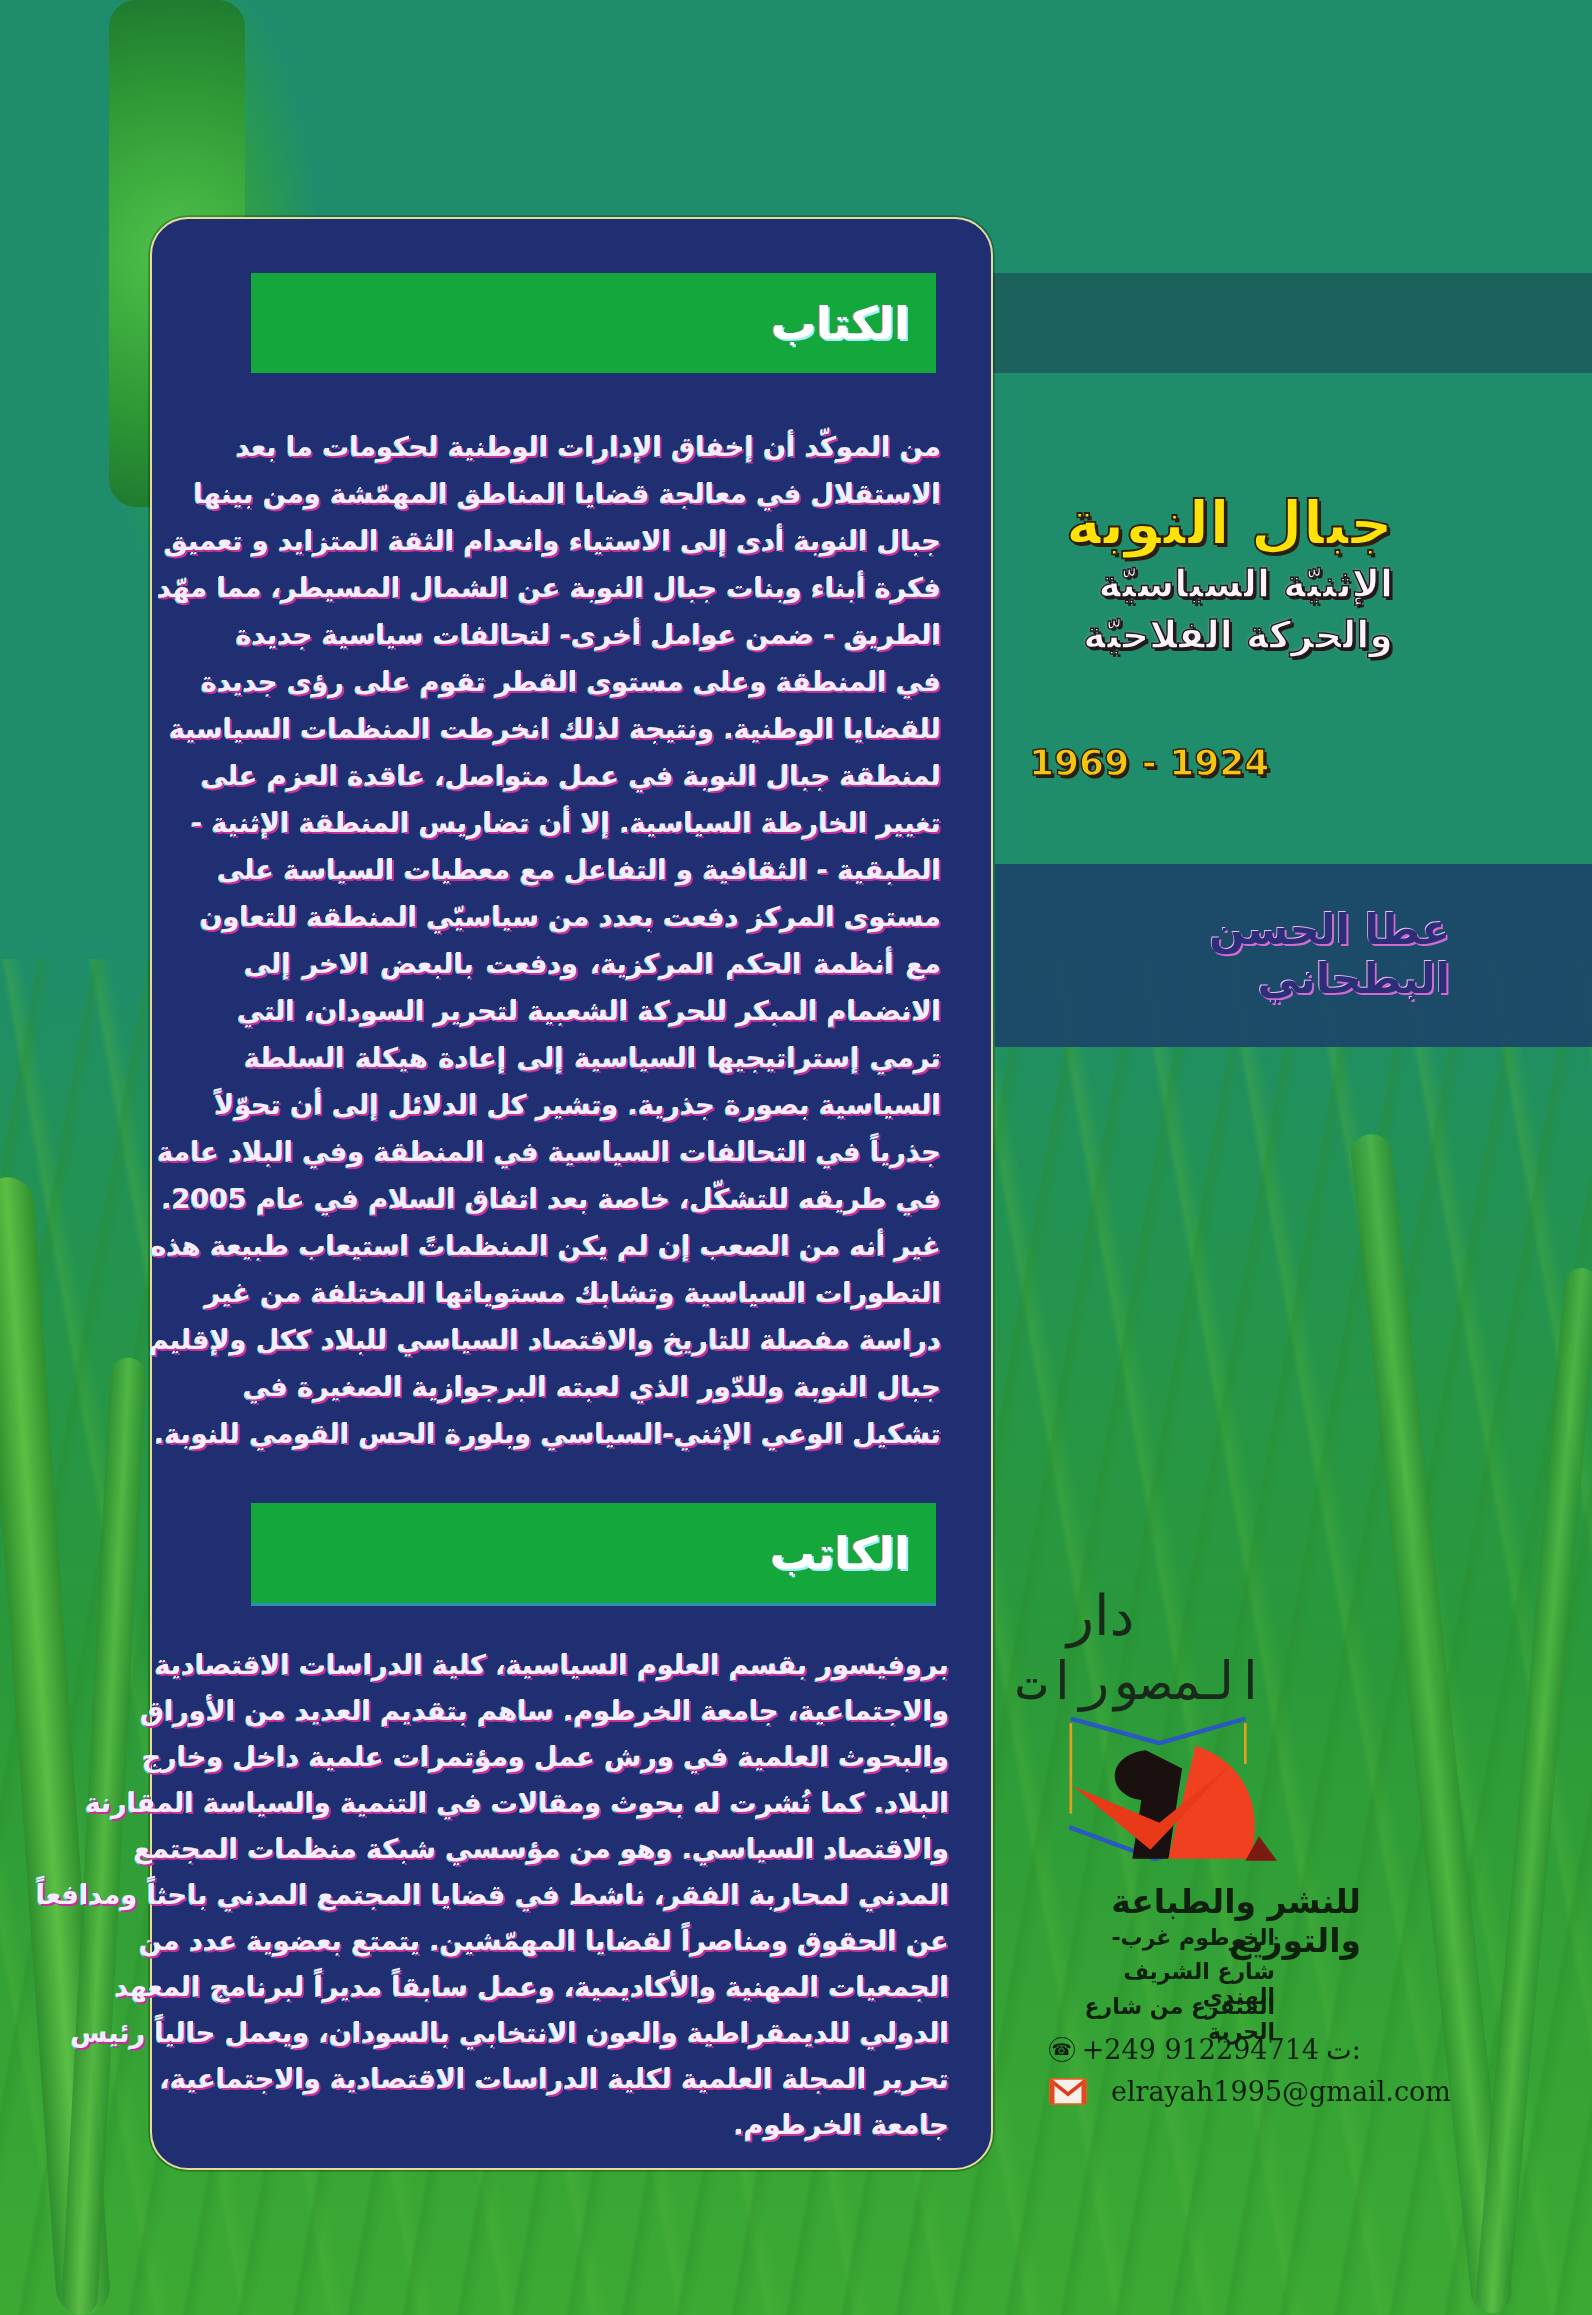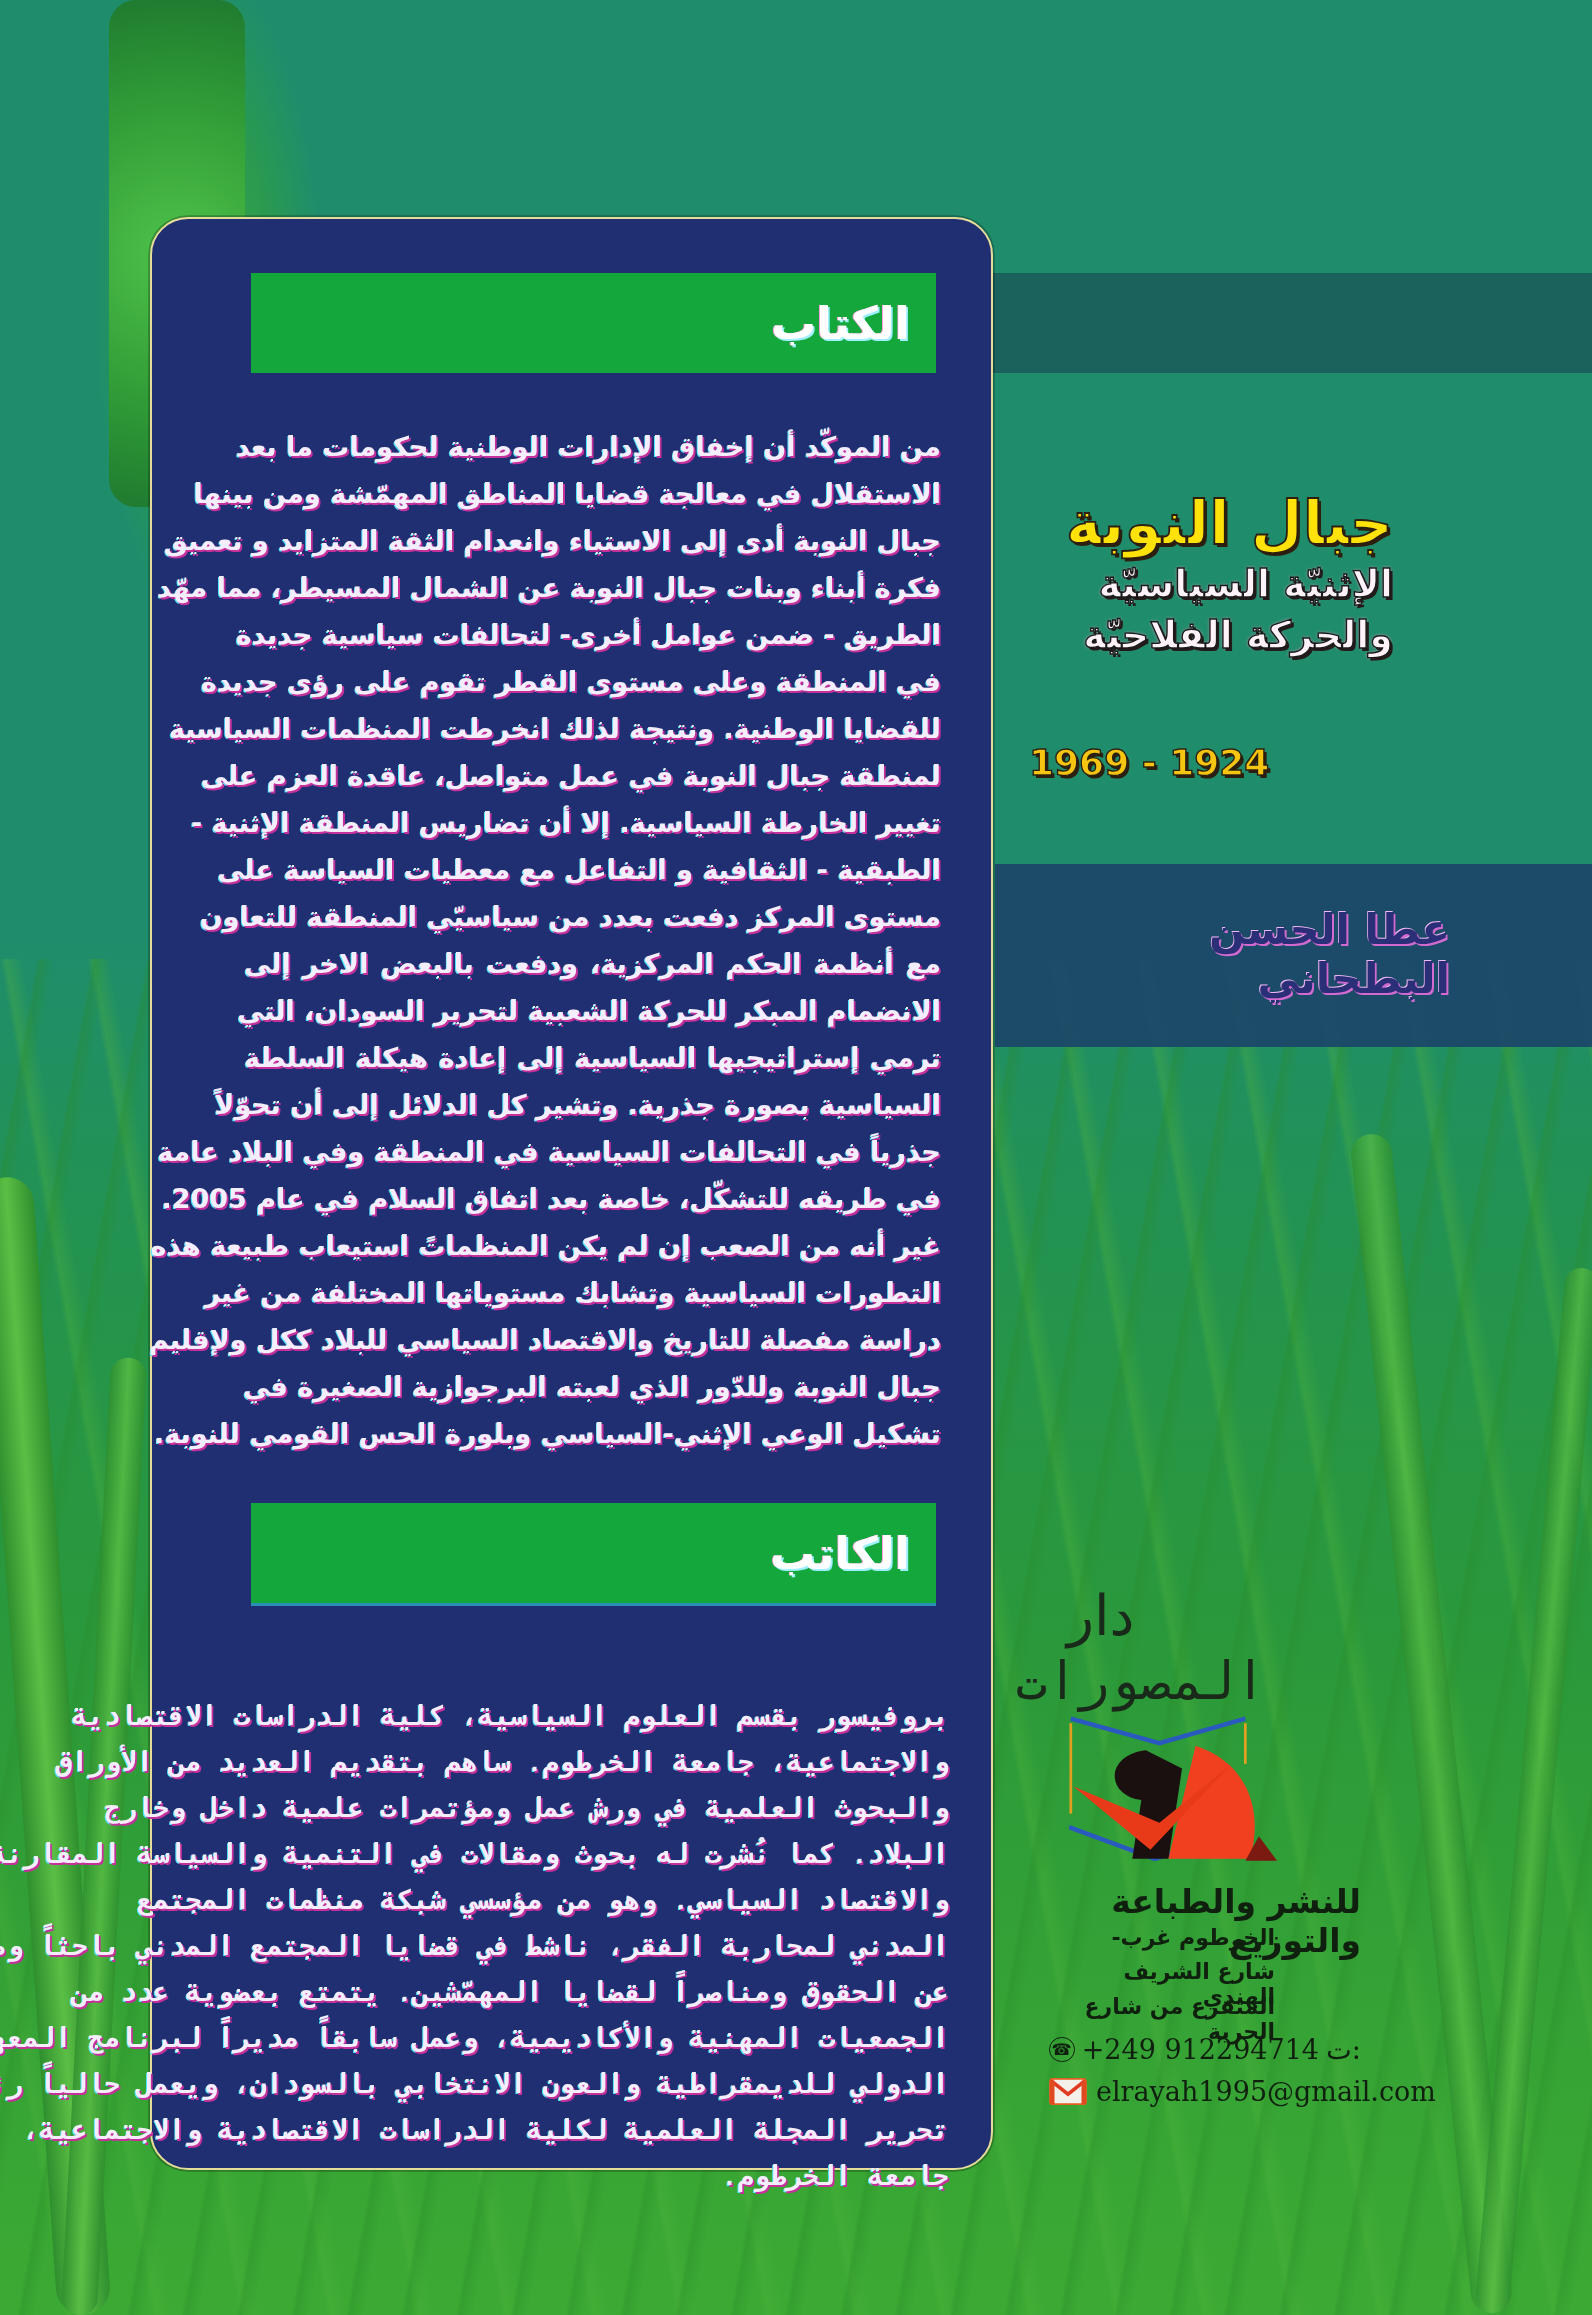--- a/index.html
+++ b/index.html
@@ -45,21 +45,21 @@
     text-shadow:1.8px 1.8px 0 #9ff0ff, -0.9px 0 0 #ff9fe0;
   }
   .body-text {
     position:absolute; direction:rtl; text-align:justify; text-align-last:right;
     color:#f4eefc; font-weight:bold; font-size:27px; line-height:47px;
     text-shadow:1.8px 1.8px 0 #c6309b, -0.9px 0.9px 0 #50e6ff;
   }
   .body-text .ln { display:block; text-align:justify; text-align-last:justify; white-space:nowrap; }
   .body-text .ln.last { text-align-last:right; }
   .book-text { left:244px; top:423px; width:697px; }
-  .author-text { left:176px; top:1695px; width:773px; line-height:46px;font-family:Liberation Mono, monospace; }
+  .author-text { left:176px; top:1642px; width:773px; line-height:46px; }
   .title-block { position:absolute; left:1031px; top:488px; width:362px; direction:rtl; text-align:right; }
   .title-main {
     font-size:60px; font-weight:bold; color:#ffe20a; line-height:71px;
     -webkit-text-stroke:1.8px #2c1f10;
     text-shadow:2.7px 2.7px 0 #2c1f10;
   }
   .title-sub {
     font-size:38px; font-weight:bold; color:#fff2f8; line-height:51px;
     -webkit-text-stroke:1.4px #1a1a1a;
     text-shadow:2.7px 2.7px 0 #231a1a, 0 0 3.6px #e890c0;
@@ -98,21 +98,21 @@
   }
   .pub-phone {
     position:absolute; left:0; top:469px; display:flex; align-items:center; gap:7.2px;
     font-family:"DejaVu Serif", serif; font-size:27px; color:#10200e;
   }
   .phone-icon {
     width:23.5px; height:23.5px; border:1.8px solid #10200e; border-radius:50%;
     display:inline-flex; align-items:center; justify-content:center; font-size:16.3px;
   }
   .pub-email {
-    position:absolute; left:0; top:511px; display:flex; align-items:center; gap:9px;
+    position:absolute; left:0; top:511px; display:flex; align-items:center; gap:24px;
     font-family:"DejaVu Serif", serif; font-size:27px; color:#10200e;
   }
   .mail-icon { width:38px; height:27px; position:relative; }
 </style>
 </head>
 <body>
 
 <div class="bg"></div>
 <div class="grass"></div>
 <div class="stalk" style="left:109px; top:0; width:136px; height:507px; background:radial-gradient(circle at 50% 50%, #4fc24a 0%, #2f9a36 60%, #1f7a30 100%);"></div>

